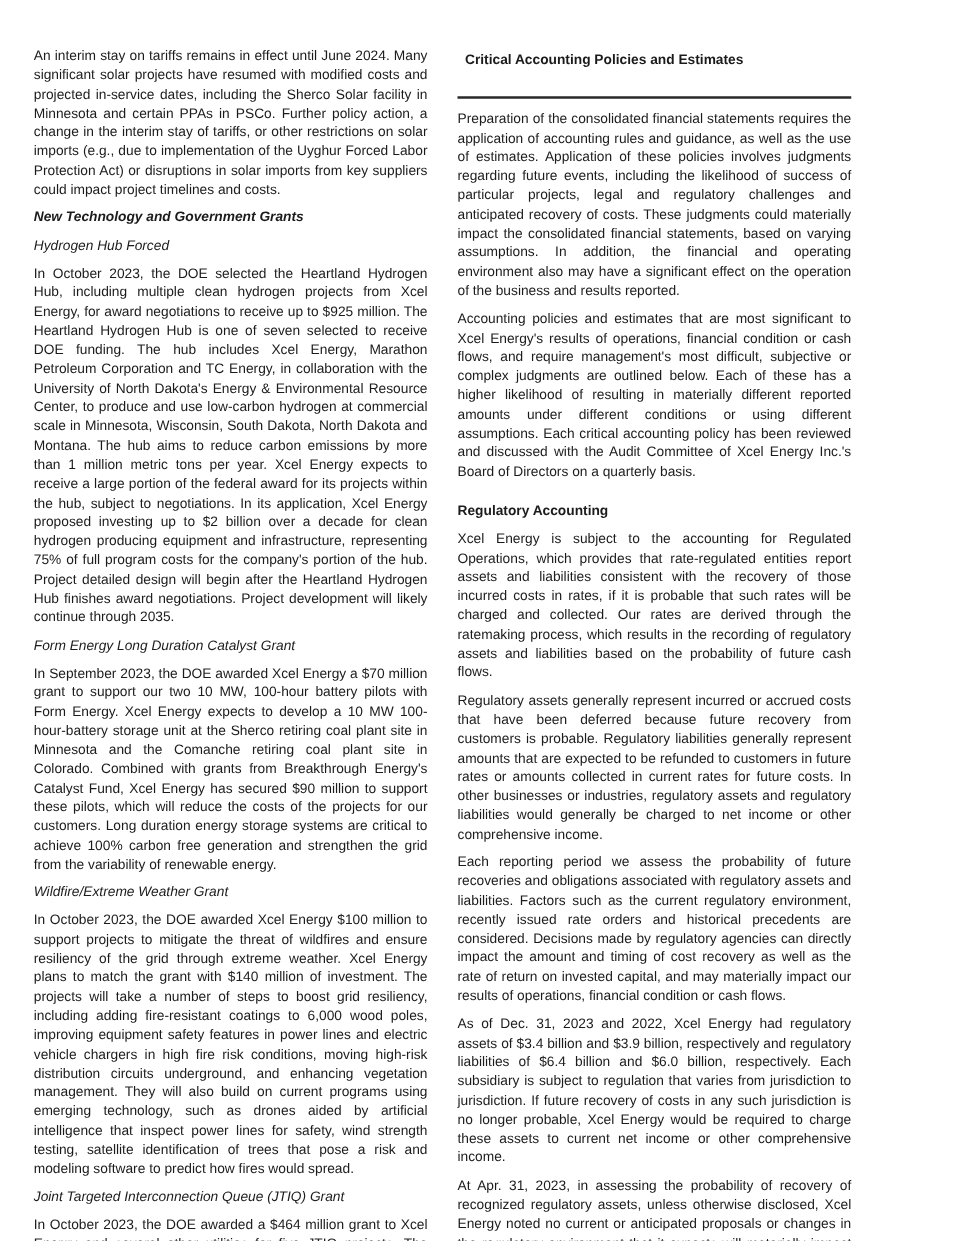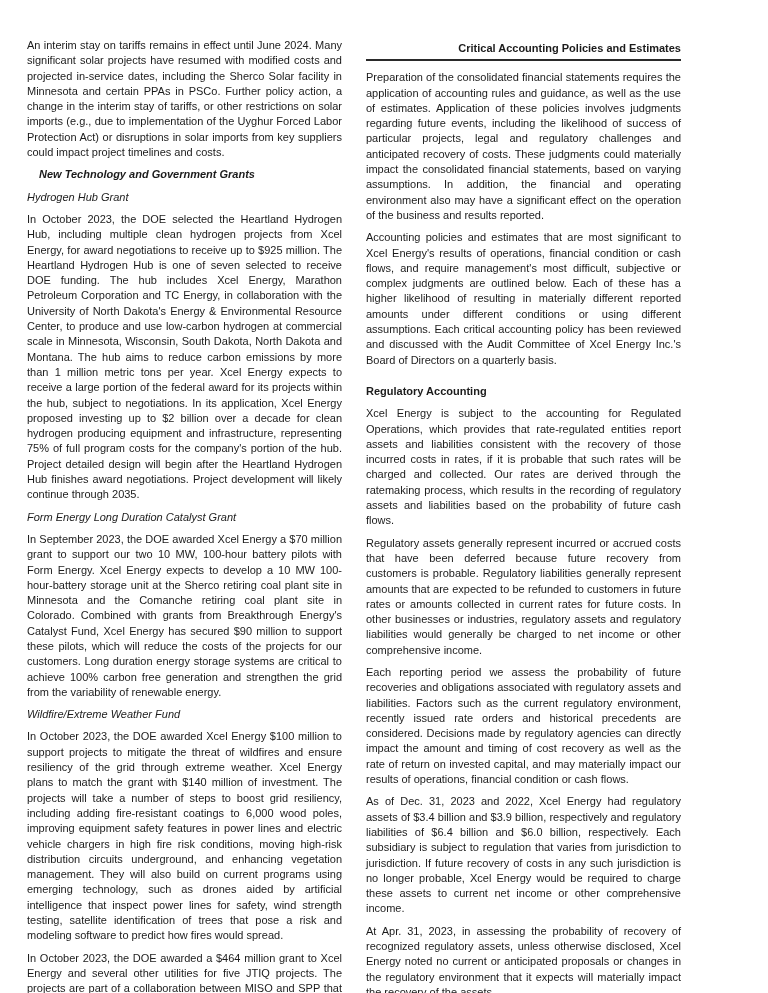--- a/index.html
+++ b/index.html
@@ -25,39 +25,39 @@
     text-align: justify;
   }
   .col p {
     margin: 0 0 7px 0;
   }
   .sec-heading {
     font-size: 11px;
     line-height: 15.3px;
     font-weight: bold;
     font-style: italic;
-    margin: 0 0 7px 12px;
+    margin: 0 0 7px 0;
     text-align: left;
   }
   .sub-heading {
     font-size: 11px;
     line-height: 15.3px;
     font-weight: normal;
     font-style: italic;
     margin: 0 0 7px 0;
     text-align: left;
   }
   .main-heading {
     font-size: 11px;
     line-height: 15.3px;
     font-weight: bold;
     margin: 0 0 9px 0;
-    padding: 3px 0 3px 6px;
+    padding: 3px 0 21px 6px;
     border-bottom: 2px solid #2a2a2a;
-    text-align: right;
+    text-align: left;
   }
   .bold-heading {
     font-size: 11px;
     line-height: 15.3px;
     font-weight: bold;
     margin: 16px 0 7px 0;
     text-align: left;
   }
   .footer {
     position: absolute;
@@ -74,29 +74,30 @@
 <body>
 
 <div class="page">
   <div class="content">
 
     <div class="col">
       <p>An interim stay on tariffs remains in effect until June 2024. Many significant solar projects have resumed with modified costs and projected in-service dates, including the Sherco Solar facility in Minnesota and certain PPAs in PSCo. Further policy action, a change in the interim stay of tariffs, or other restrictions on solar imports (e.g., due to implementation of the Uyghur Forced Labor Protection Act) or disruptions in solar imports from key suppliers could impact project timelines and costs.</p>
 
       <h3 class="sec-heading">New Technology and Government Grants</h3>
 
-      <h4 class="sub-heading">Hydrogen Hub Grant</h4>
+      <h4 class="sub-heading">Hydrogen Hub Forced</h4>
       <p>In October 2023, the DOE selected the Heartland Hydrogen Hub, including multiple clean hydrogen projects from Xcel Energy, for award negotiations to receive up to $925 million. The Heartland Hydrogen Hub is one of seven selected to receive DOE funding. The hub includes Xcel Energy, Marathon Petroleum Corporation and TC Energy, in collaboration with the University of North Dakota's Energy &amp; Environmental Resource Center, to produce and use low-carbon hydrogen at commercial scale in Minnesota, Wisconsin, South Dakota, North Dakota and Montana. The hub aims to reduce carbon emissions by more than 1 million metric tons per year. Xcel Energy expects to receive a large portion of the federal award for its projects within the hub, subject to negotiations. In its application, Xcel Energy proposed investing up to $2 billion over a decade for clean hydrogen producing equipment and infrastructure, representing 75% of full program costs for the company's portion of the hub. Project detailed design will begin after the Heartland Hydrogen Hub finishes award negotiations. Project development will likely continue through 2035.</p>
 
       <h4 class="sub-heading">Form Energy Long Duration Catalyst Grant</h4>
       <p>In September 2023, the DOE awarded Xcel Energy a $70 million grant to support our two 10 MW, 100-hour battery pilots with Form Energy. Xcel Energy expects to develop a 10 MW 100-hour-battery storage unit at the Sherco retiring coal plant site in Minnesota and the Comanche retiring coal plant site in Colorado. Combined with grants from Breakthrough Energy's Catalyst Fund, Xcel Energy has secured $90 million to support these pilots, which will reduce the costs of the projects for our customers. Long duration energy storage systems are critical to achieve 100% carbon free generation and strengthen the grid from the variability of renewable energy.</p>
 
-      <h4 class="sub-heading">Wildfire/Extreme Weather Fund</h4>
+      <h4 class="sub-heading">Wildfire/Extreme Weather Grant</h4>
       <p>In October 2023, the DOE awarded Xcel Energy $100 million to support projects to mitigate the threat of wildfires and ensure resiliency of the grid through extreme weather. Xcel Energy plans to match the grant with $140 million of investment. The projects will take a number of steps to boost grid resiliency, including adding fire-resistant coatings to 6,000 wood poles, improving equipment safety features in power lines and electric vehicle chargers in high fire risk conditions, moving high-risk distribution circuits underground, and enhancing vegetation management. They will also build on current programs using emerging technology, such as drones aided by artificial intelligence that inspect power lines for safety, wind strength testing, satellite identification of trees that pose a risk and modeling software to predict how fires would spread.</p>
 
+      <h4 class="sub-heading">Joint Targeted Interconnection Queue (JTIQ) Grant</h4>
       <p>In October 2023, the DOE awarded a $464 million grant to Xcel Energy and several other utilities for five JTIQ projects. The projects are part of a collaboration between MISO and SPP that will help to fund the construction of high-voltage transmission lines that improve reliability and resolve constraints in the transmission system for up to 30 gigawatts of new generation. Xcel Energy is part of two of these project awards.</p>
     </div>
 
     <div class="col">
       <h2 class="main-heading">Critical Accounting Policies and Estimates</h2>
 
       <p>Preparation of the consolidated financial statements requires the application of accounting rules and guidance, as well as the use of estimates. Application of these policies involves judgments regarding future events, including the likelihood of success of particular projects, legal and regulatory challenges and anticipated recovery of costs. These judgments could materially impact the consolidated financial statements, based on varying assumptions. In addition, the financial and operating environment also may have a significant effect on the operation of the business and results reported.</p>
       <p>Accounting policies and estimates that are most significant to Xcel Energy's results of operations, financial condition or cash flows, and require management's most difficult, subjective or complex judgments are outlined below. Each of these has a higher likelihood of resulting in materially different reported amounts under different conditions or using different assumptions. Each critical accounting policy has been reviewed and discussed with the Audit Committee of Xcel Energy Inc.'s Board of Directors on a quarterly basis.</p>
 
       <h3 class="bold-heading">Regulatory Accounting</h3>

